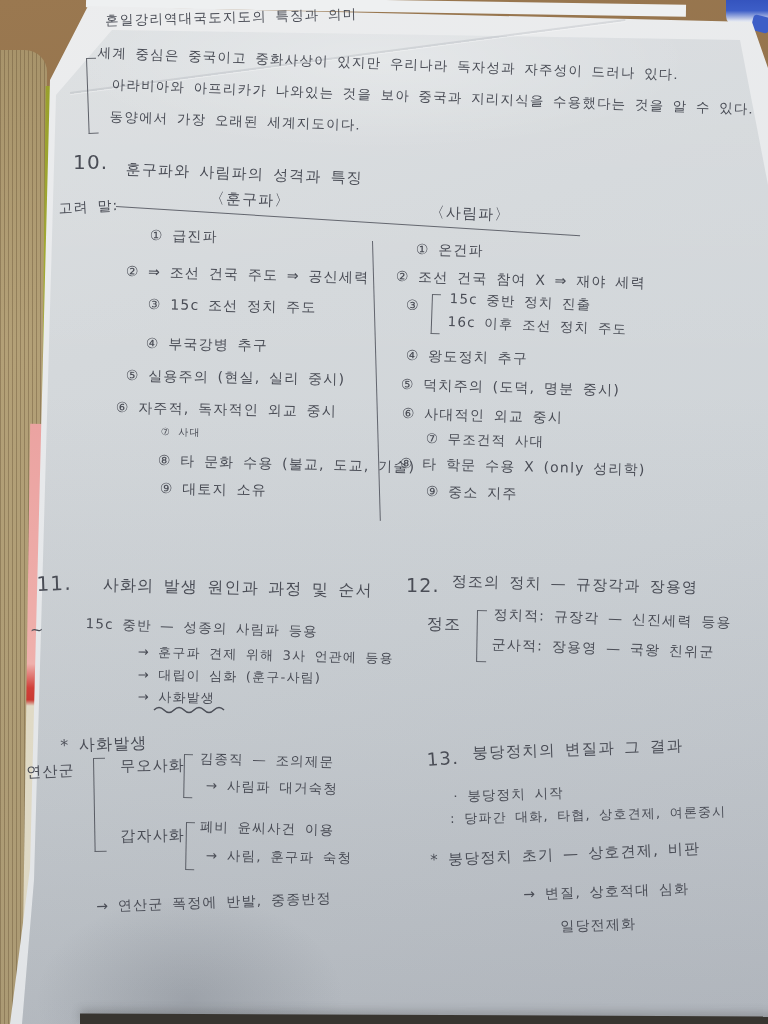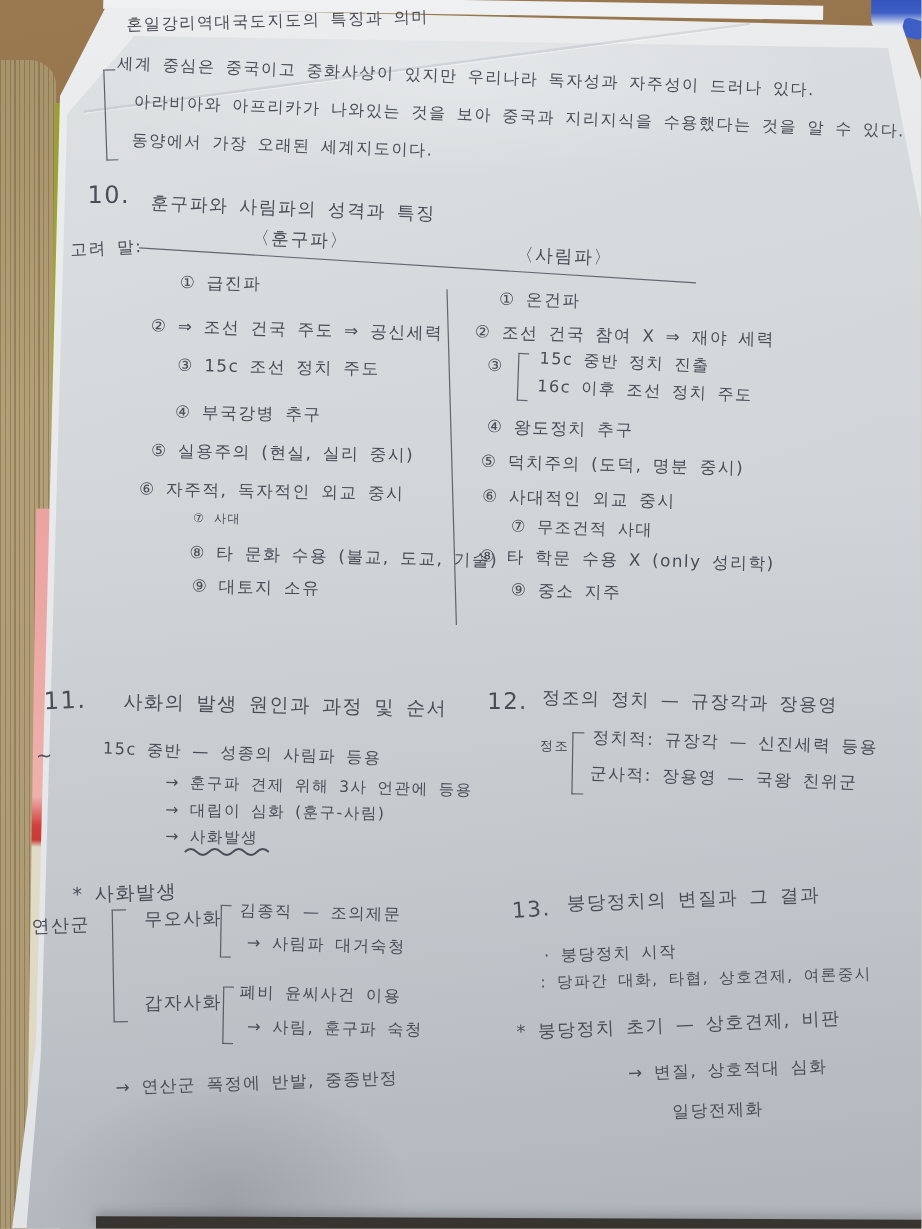--- a/index.html
+++ b/index.html
@@ -101,21 +101,21 @@
   <div class="hw" style="left:86px; top:615px; font-size:13.5px; transform:rotate(2deg);">15c 중반 — 성종의 사림파 등용</div>
   <div class="hw" style="left:138px; top:643px; font-size:13px; transform:rotate(1.5deg);">→ 훈구파 견제 위해 3사 언관에 등용</div>
   <div class="hw" style="left:138px; top:666px; font-size:13px; transform:rotate(1deg);">→ 대립이 심화 (훈구-사림)</div>
   <div class="hw" style="left:138px; top:688px; font-size:13px; transform:rotate(1deg);">→ 사화발생</div>
   <svg class="abs" style="left:152px; top:704px;" width="80" height="10" viewBox="0 0 80 10">
     <path d="M2 6 Q7 1 12 6 T22 6 T32 6 T42 6 T52 6 T62 6 T72 6" fill="none" stroke="#4a4d56" stroke-width="1.5"></path>
   </svg>
 
   <div class="hw" style="left:406px; top:574px; font-size:19px;">12.</div>
   <div class="hw" style="left:452px; top:572px; font-size:15px; transform:rotate(1.5deg);">정조의 정치 — 규장각과 장용영</div>
-  <div class="hw" style="left:450px; top:614px; font-size:11px; transform:rotate(1deg);">정조</div>
+  <div class="hw" style="left:427px; top:614px; font-size:16px; transform:rotate(1deg);">정조</div>
   <div class="brk" style="left:477px; top:610px; width:9px; height:50px; transform:rotate(1deg);"></div>
   <div class="hw" style="left:494px; top:606px; font-size:14px; transform:rotate(2deg);">정치적: 규장각 — 신진세력 등용</div>
   <div class="hw" style="left:492px; top:636px; font-size:14px; transform:rotate(2deg);">군사적: 장용영 — 국왕 친위군</div>
 
   <div class="hw" style="left:60px; top:736px; font-size:16px; transform:rotate(-2deg);">* 사화발생</div>
   <div class="hw" style="left:26px; top:763px; font-size:15px; transform:rotate(-2deg);">연산군</div>
   <div class="brk" style="left:93px; top:758px; width:11px; height:92px; transform:rotate(-1deg);"></div>
   <div class="hw" style="left:120px; top:757px; font-size:15px; transform:rotate(-1deg);">무오사화</div>
   <div class="brk" style="left:184px; top:754px; width:8px; height:42px; transform:rotate(1deg);"></div>
   <div class="hw" style="left:200px; top:750px; font-size:13.5px; transform:rotate(1.5deg);">김종직 — 조의제문</div>

